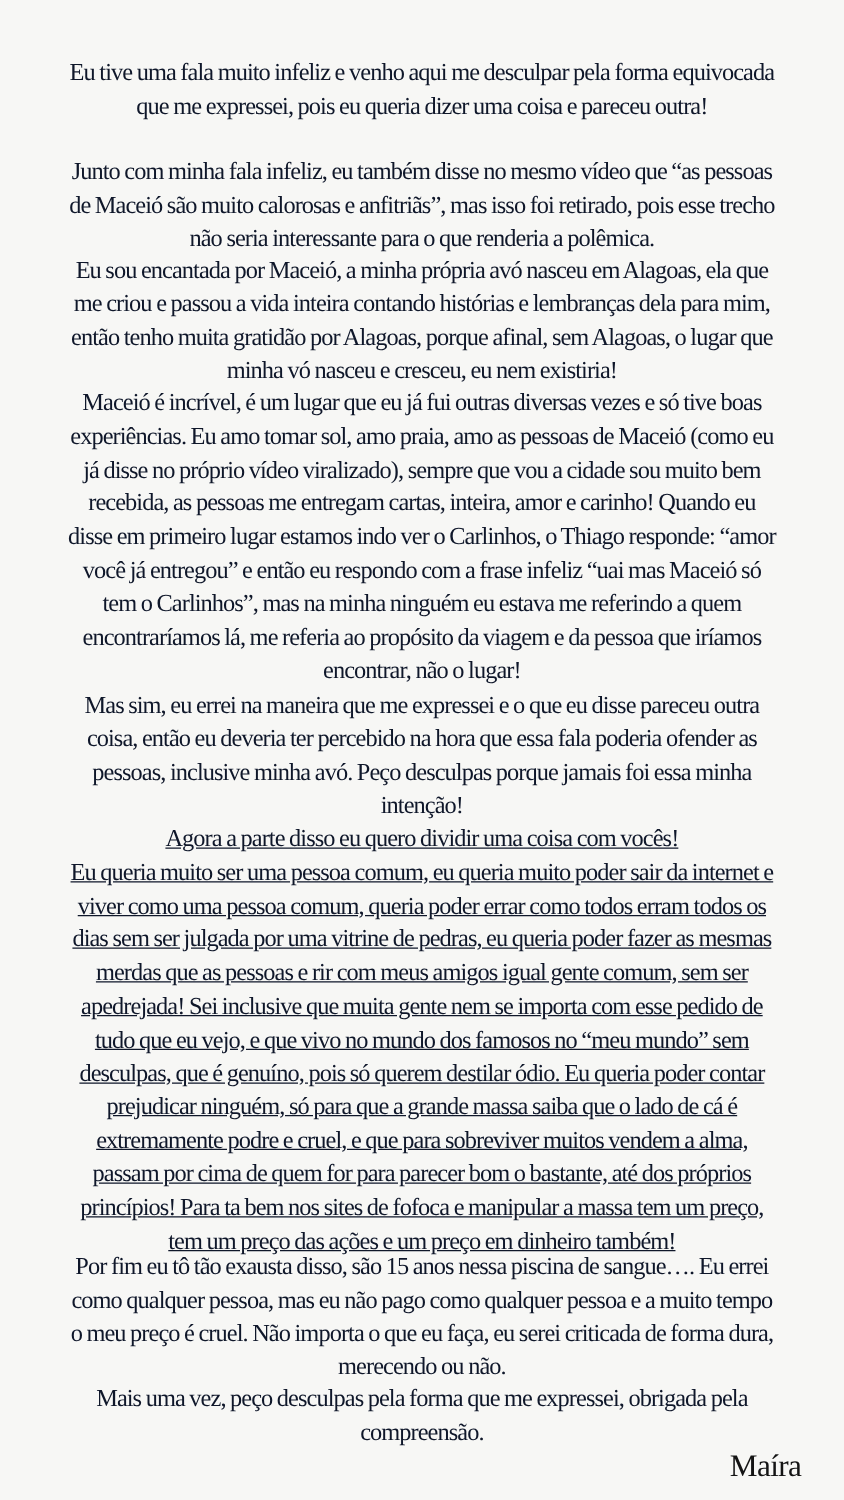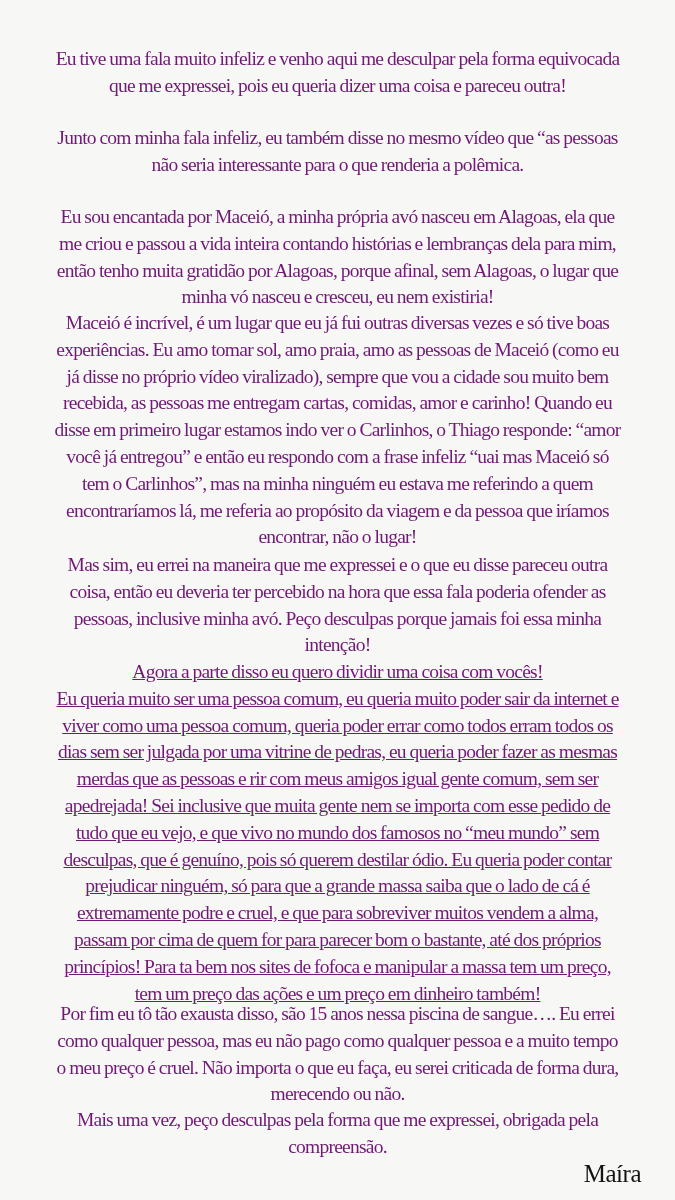--- a/index.html
+++ b/index.html
@@ -16,21 +16,21 @@
       width: 675px;
       height: 1200px;
     }
     .text-block {
       position: absolute;
       left: 30px;
       width: 615px;
       font-family: "Liberation Serif", "DejaVu Serif", serif;
       font-size: 19.5px;
       line-height: 26.8px;
-      color: #701a75;
+      color: #0f172a;
       text-align: center;
       letter-spacing: -0.75px;
       word-spacing: -0.5px;
     }
     .para { margin: 0; }
     .signature {
       position: absolute;
       right: 34px;
       top: 1158px;
       font-family: "Liberation Serif", "DejaVu Serif", serif;
@@ -48,39 +48,40 @@
   <div class="text-block" style="top:46px;">
     <div class="para">
       <div>Eu tive uma fala muito infeliz e venho aqui me desculpar pela forma equivocada</div>
       <div>que me expressei, pois eu queria dizer uma coisa e pareceu outra!</div>
     </div>
   </div>
 
   <div class="text-block" style="top:125px;">
     <div class="para">
       <div>Junto com minha fala infeliz, eu também disse no mesmo vídeo que “as pessoas</div>
+      <div>de Maceió são muito calorosas e anfitriãs”, mas isso foi retirado, pois esse trecho</div>
       <div>não seria interessante para o que renderia a polêmica.</div>
     </div>
   </div>
 
   <div class="text-block" style="top:204px;">
     <div class="para">
       <div>Eu sou encantada por Maceió, a minha própria avó nasceu em Alagoas, ela que</div>
       <div>me criou e passou a vida inteira contando histórias e lembranças dela para mim,</div>
       <div>então tenho muita gratidão por Alagoas, porque afinal, sem Alagoas, o lugar que</div>
       <div>minha vó nasceu e cresceu, eu nem existiria!</div>
     </div>
   </div>
 
   <div class="text-block" style="top:310px;">
     <div class="para">
       <div>Maceió é incrível, é um lugar que eu já fui outras diversas vezes e só tive boas</div>
       <div>experiências. Eu amo tomar sol, amo praia, amo as pessoas de Maceió (como eu</div>
       <div>já disse no próprio vídeo viralizado), sempre que vou a cidade sou muito bem</div>
-      <div>recebida, as pessoas me entregam cartas, comidas, amor e carinho! Quando eu</div>
+      <div>recebida, as pessoas me entregam cartas, inteira, amor e carinho! Quando eu</div>
       <div>disse em primeiro lugar estamos indo ver o Carlinhos, o Thiago responde: “amor</div>
       <div>você já entregou” e então eu respondo com a frase infeliz “uai mas Maceió só</div>
       <div>tem o Carlinhos”, mas na minha ninguém eu estava me referindo a quem</div>
       <div>encontraríamos lá, me referia ao propósito da viagem e da pessoa que iríamos</div>
       <div>encontrar, não o lugar!</div>
     </div>
   </div>
 
   <div class="text-block" style="top:552px;">
     <div class="para">

